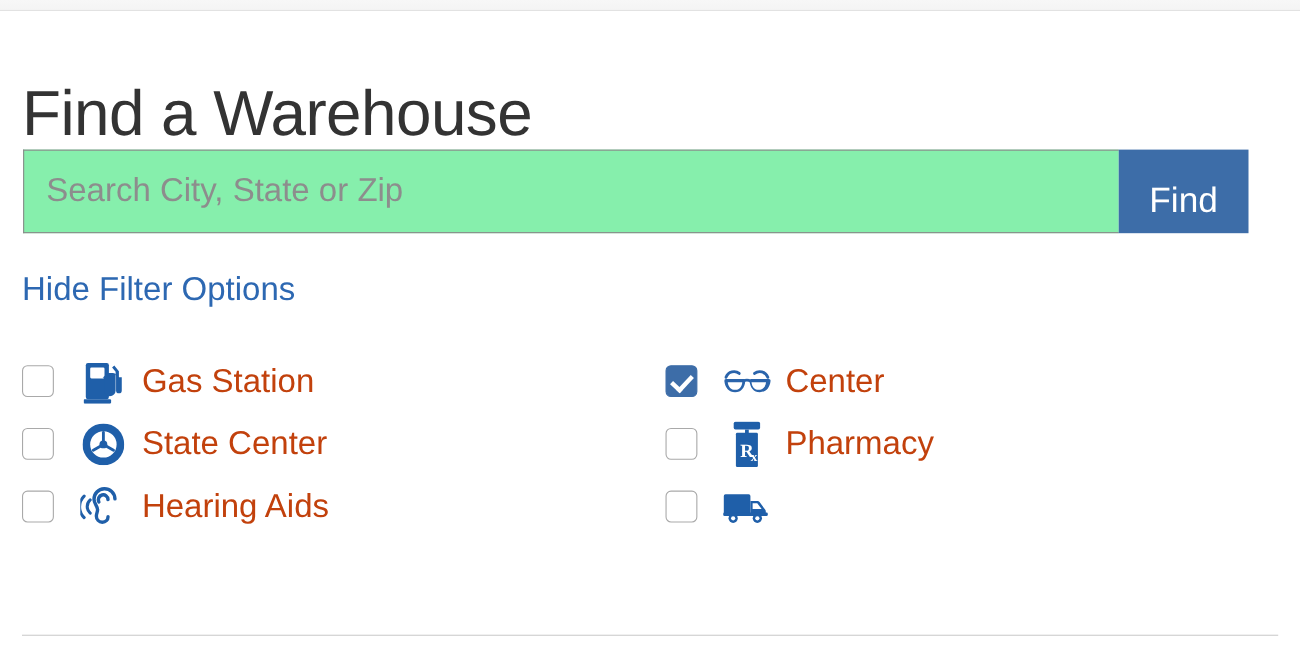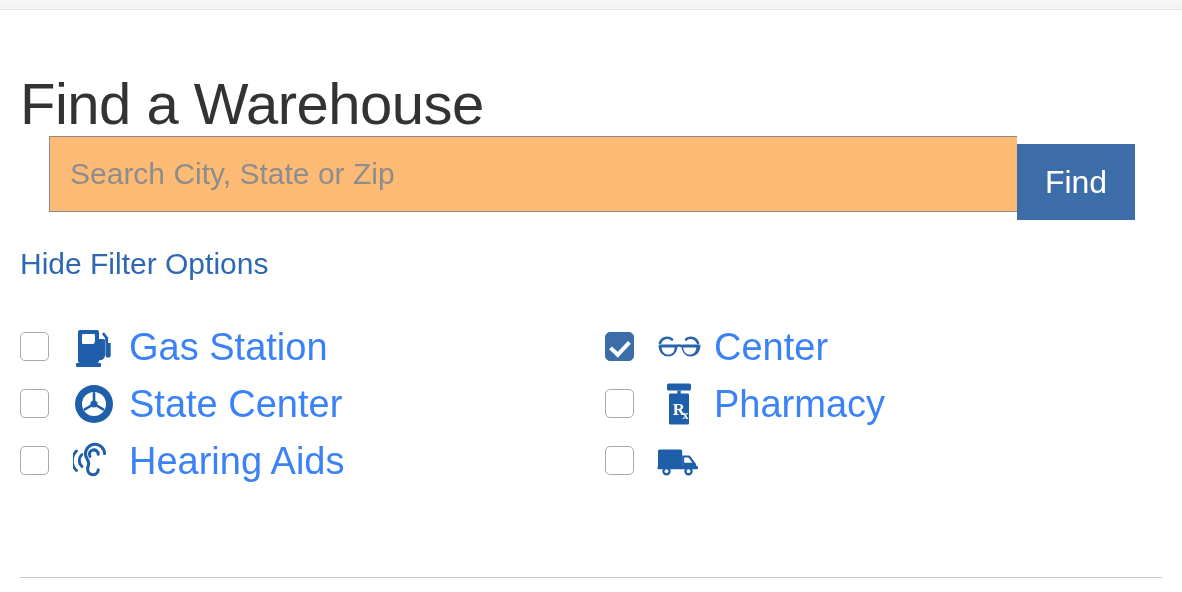--- a/index.html
+++ b/index.html
@@ -49,50 +49,48 @@
     height: 76px;
     display: flex;
     align-items: stretch;
   }
   .search-input {
     flex: 1 1 auto;
     height: 76px;
     box-sizing: border-box;
     border: 1px solid #8a8a8a;
     border-right: none;
-    background: #fdba74;
+    background: #86efac;
     font-family: "Liberation Sans", sans-serif;
     font-size: 30px;
     color: #333333;
     padding: 0 20px;
     outline: none;
     border-radius: 0;
-    margin-left: 28px;
     -webkit-appearance: none;
   }
   .search-input::placeholder {
     color: #8d8d8d;
     opacity: 1;
   }
   .find-button {
     flex: 0 0 118px;
     width: 118px;
     height: 76px;
     box-sizing: border-box;
     background: #3d6da8;
     color: #ffffff;
     border: none;
     font-family: "Liberation Sans", sans-serif;
     font-size: 32px;
     line-height: 76px;
     text-align: center;
     cursor: pointer;
-    padding: 0;
+    padding: 8px;
     border-radius: 0;
-    margin-top: 8px;
     -webkit-appearance: none;
   }
 
   
   .filter-toggle {
     position: absolute;
     left: 20px;
     top: 245px;
     font-size: 30px;
     line-height: 38px;
@@ -150,23 +148,23 @@
   }
   .filter-icon {
     flex: 0 0 auto;
     width: 46px;
     display: flex;
     align-items: center;
     justify-content: center;
     margin-left: 22px;
   }
   .filter-label {
-    font-size: 38px;
+    font-size: 30px;
     line-height: 34px;
-    color: #3b82f6;
+    color: #c2410c;
     margin-left: 12px;
   }
 
   
   .bottom-divider {
     position: absolute;
     left: 20px;
     top: 577px;
     width: 1142px;
     height: 1px;

